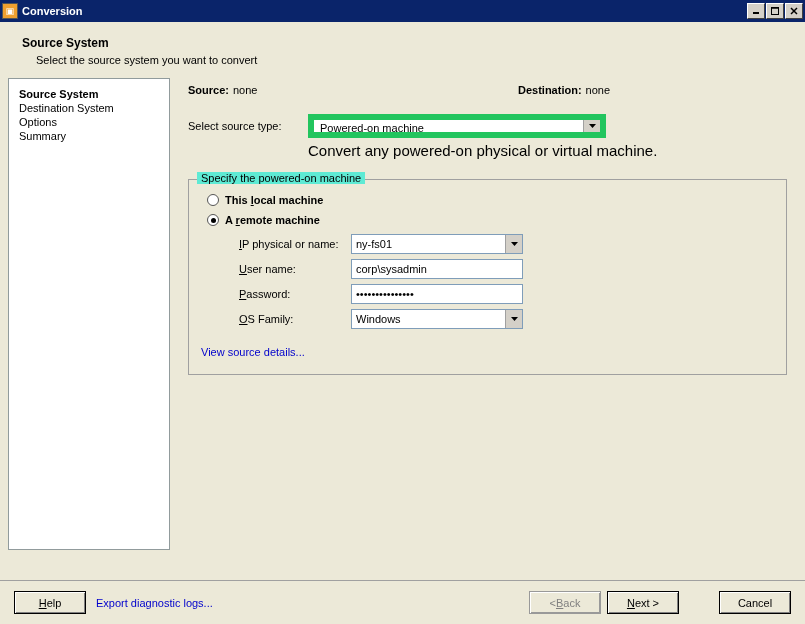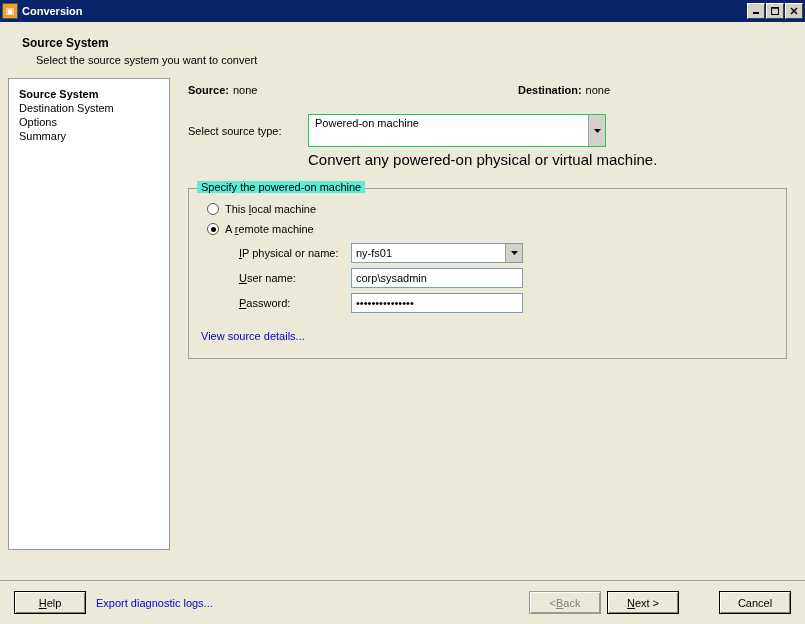--- a/index.html
+++ b/index.html
@@ -23,31 +23,31 @@
     
     .main-panel { flex: 1; padding: 6px 10px 10px 18px; }
     
     .info-row { display: flex; margin-bottom: 18px; }
     .info-pair { display: flex; gap: 4px; text-align: center; }
     .info-pair:first-child { width: 330px; }
     .info-label { font-weight: bold; }
     
     .source-type-row { display: flex; align-items: center; margin-bottom: 4px; }
     .source-type-label { width: 120px; }
-    .dropdown { display: inline-flex; border: 1px solid #22c55e; background: #fff; height: 33px; }
+    .dropdown { display: inline-flex; border: 6px solid #22c55e; background: #fff; height: 24px; }
     .dropdown-text { padding: 2px 6px; flex: 1; font-size: 11px; }
     .dropdown-btn { width: 17px; background: #d4d0c8; border-left: 1px solid #a0a0a0; display: flex; align-items: center; justify-content: center; }
     .source-type-dropdown { width: 298px; }
     
     .source-help { margin-left: 120px; margin-top: 4px; font-size: 15px; color: #000; margin-bottom: 20px; }
     
     .fieldset { border: 1px solid #a0a0a0; padding: 14px 12px 16px 12px; position: relative; margin-bottom: 12px; }
     .fieldset-legend { position: absolute; top: -8px; left: 8px; background: #5eead4; padding: 0 4px; font-size: 11px; }
     
-    .radio-row { display: flex; align-items: center; margin-bottom: 8px; margin-left: 6px; }
+    .radio-row { display: flex; align-items: center; margin-bottom: 8px; margin-left: 6px; font-weight: bold; }
     .radio { width: 12px; height: 12px; border-radius: 50%; border: 1px solid #555; background: #fff; margin-right: 6px; display: flex; align-items: center; justify-content: center; }
     .radio.checked::after { content: ''; width: 5px; height: 5px; background: #000; border-radius: 50%; }
     .radio-label { font-size: 11px; }
     .underline-char { text-decoration: underline; }
     
     .form-rows { margin-left: 38px; margin-top: 4px; }
     .form-row { display: flex; align-items: center; margin-bottom: 5px; }
     .form-label { width: 112px; font-size: 11px; }
     .text-input { border: 1px solid #7f9db9; background: #fff; height: 20px; padding: 2px 4px; font-size: 11px; font-family: Tahoma, Arial, sans-serif; }
     .std-input { width: 172px; }
@@ -161,20 +161,31 @@
         <div class="form-row">
           <span class="form-label"><span class="underline-char">U</span><span>ser name:</span></span>
           <input class="text-input std-input" type="text" value="corp\sysadmin" style="">
         </div>
 
         <div class="form-row">
           <span class="form-label"><span class="underline-char">P</span><span>assword:</span></span>
           <input class="text-input std-input" type="text" value="•••••••••••••••" style="">
         </div>
 
+        <div class="form-row">
+          <span class="form-label"><span class="underline-char">O</span><span>S Family:</span></span>
+          <div class="combo">
+            <span class="combo-text" style="display:flex;align-items:center;">Windows</span>
+            <div class="combo-btn">
+              <svg class="chevron">
+                  <polygon points="0,0 7,0 3.5,4" fill="#000"></polygon>
+                </svg>
+            </div>
+          </div>
+        </div>
       </div>
       
       <span class="link">View source details...</span>
     </div>
   </div>
 </div>
 
 <div class="button-row">
   <button class="btn">
       <span class="underline-char">H</span>

